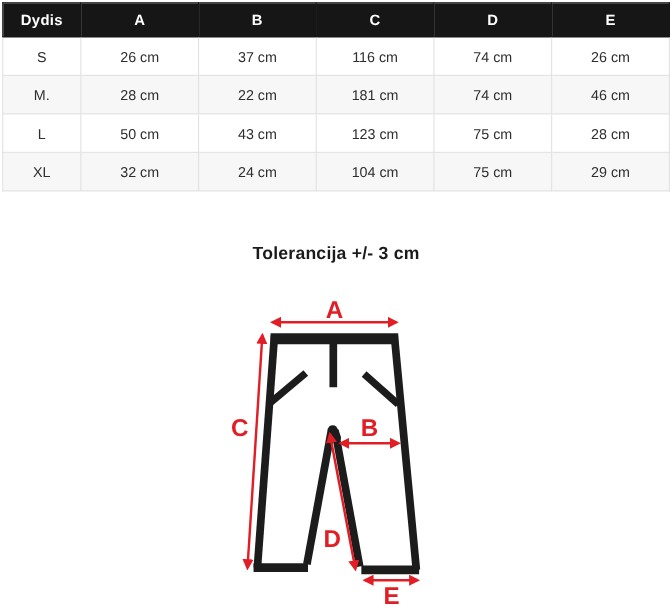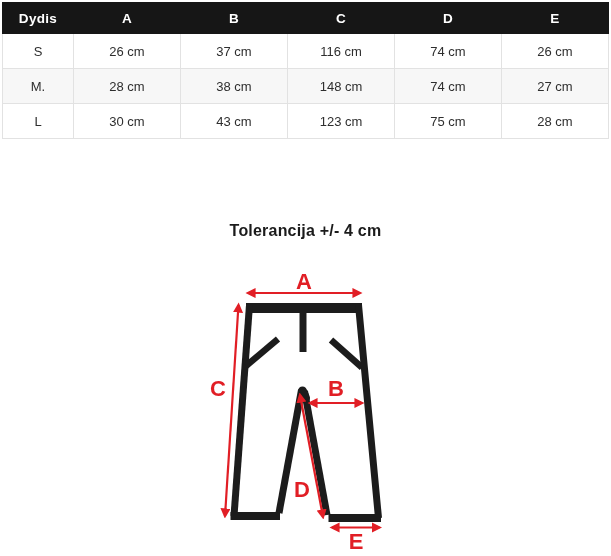--- a/index.html
+++ b/index.html
@@ -96,37 +96,45 @@
         <td>S</td>
         <td>26 cm</td>
         <td>37 cm</td>
         <td>116 cm</td>
         <td>74 cm</td>
         <td>26 cm</td>
       </tr>
       <tr class="alt">
         <td>M.</td>
         <td>28 cm</td>
-        <td>38 cm</td>
-        <td>148 cm</td>
+        <td>22 cm</td>
+        <td>181 cm</td>
         <td>74 cm</td>
-        <td>27 cm</td>
+        <td>46 cm</td>
       </tr>
       <tr>
         <td>L</td>
-        <td>30 cm</td>
+        <td>50 cm</td>
         <td>43 cm</td>
         <td>123 cm</td>
         <td>75 cm</td>
         <td>28 cm</td>
       </tr>
+      <tr class="alt">
+        <td>XL</td>
+        <td>32 cm</td>
+        <td>24 cm</td>
+        <td>104 cm</td>
+        <td>75 cm</td>
+        <td>29 cm</td>
+      </tr>
     </tbody>
   </table>
 
-  <div class="tolerance">Tolerancija +/- 4 cm</div>
+  <div class="tolerance">Tolerancija +/- 3 cm</div>
 
   <svg class="diagram-svg" viewBox="190 266 220 290" xmlns="http://www.w3.org/2000/svg">
     <defs>
       <marker id="arrow" viewBox="0 0 10 10" refX="7.5" refY="5" markerWidth="4.6" markerHeight="4.6" orient="auto-start-reverse">
         <path d="M0,0 L10,5 L0,10 z" fill="#e11e25"></path>
       </marker>
     </defs>
 
     <g>
 

